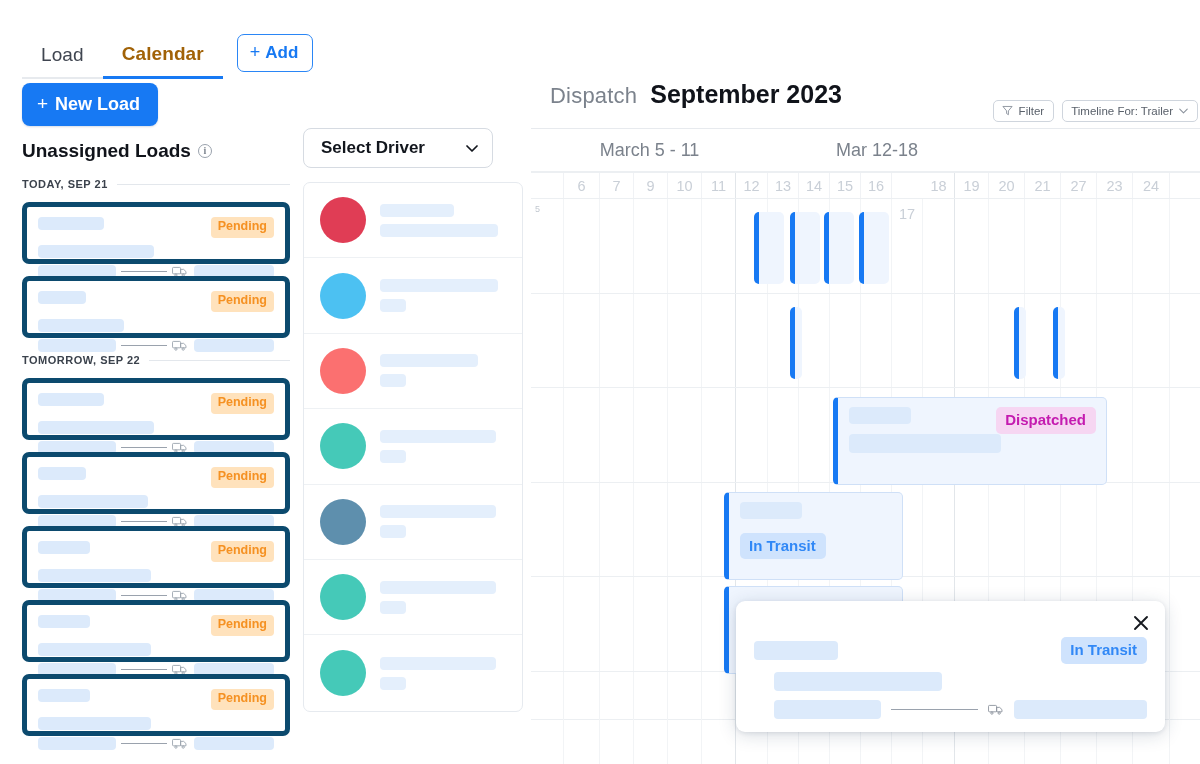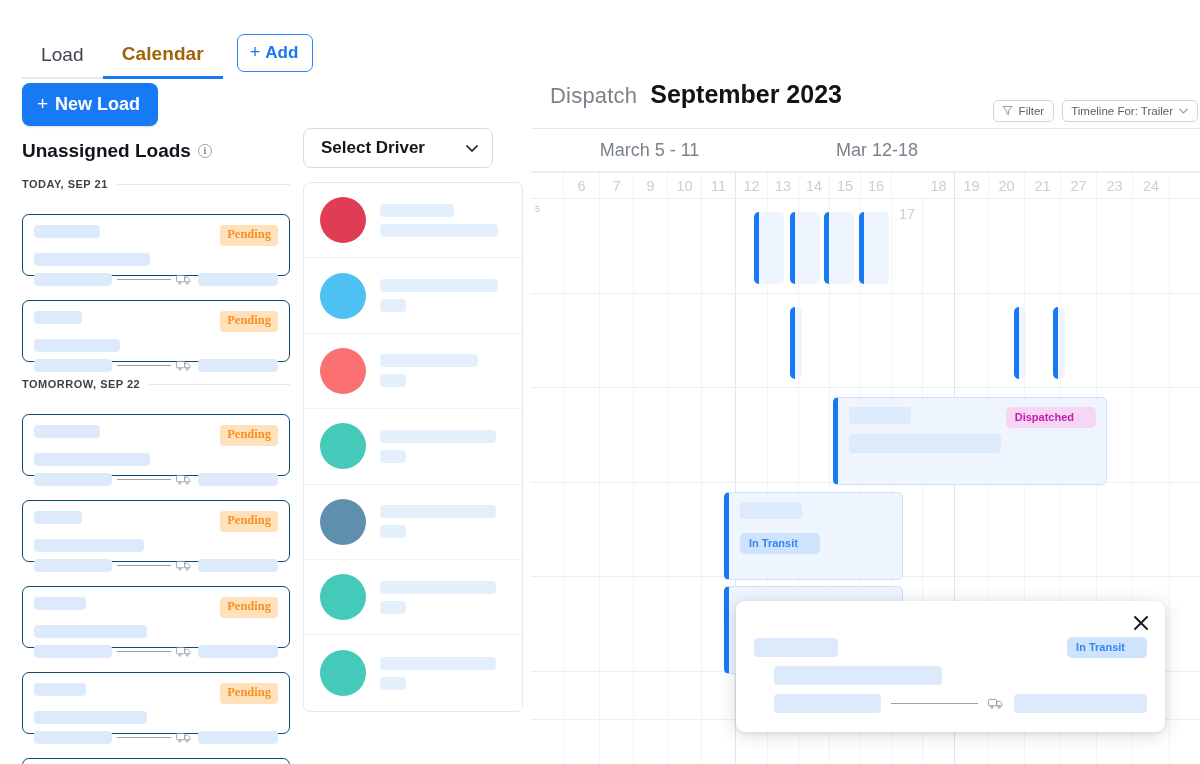--- a/index.html
+++ b/index.html
@@ -57,24 +57,23 @@
     justify-content: center; font-size: 10px; color: #7d858f;
     font-family: "Liberation Serif", serif; line-height: 1;
   }
   .daygroup { margin-top: 16px; }
   .daygroup-head {
     display: flex; align-items: center; gap: 9px;
     font-size: 11px; letter-spacing: .5px; color: #3b424c; font-weight: bold;
   }
   .daygroup-head .rule { flex: 1; height: 1px; background: #e3e7ec; }
   .load-card {
-    margin-top: 24px; border: 1px solid #0c4a6e; border-radius: 7px;
+    margin-top: 12px; border: 5px solid #0c4a6e; border-radius: 7px;
     background: #fff; padding: 10px 11px 11px 11px; position: relative;
     height: 62px;
-    font-family: Liberation Serif, serif;
   }
   .lc-row1 { display: flex; align-items: flex-start; justify-content: space-between; }
   .sk { background: #dceafb; border-radius: 4px; display: block; }
   .sk.lite { background: #e4effc; }
   .badge-pending {
     background: #ffe2bc; color: #f59122; font-size: 12.5px; font-weight: bold;
     border-radius: 4px; padding: 2px 7px 3px 7px; line-height: 1.25;
   }
   .lc-row3 { display: flex; align-items: center; gap: 0; margin-top: 7px; }
   .dashline { flex: 1; height: 1px; background: #9aa2ad; margin: 0 5px; }
@@ -143,22 +142,22 @@
   .gcell.sep { border-right: 1px solid #e2e6ea; }
 
   .bars { position: absolute; left: 0; top: 0; width: 100%; height: 100%; }
   .bar {
     position: absolute; background: #eff5fe; border-radius: 5px;
     border-left: 5px solid #1779f3; overflow: hidden;
   }
   .bar.outline { border: 1px solid #cfe0f7; border-left: 5px solid #1779f3; }
   .bar-inner { padding: 9px 12px 0 11px; position: relative; height: 100%; }
   .chip {
-    position: absolute; border-radius: 5px; font-size: 11px; font-weight: bold;
-    padding: 3px 22px 4px 9px; line-height: 1.3;
+    position: absolute; border-radius: 5px; font-size: 15px; font-weight: bold;
+    padding: 3px 10px 4px 9px; line-height: 1.3;
   }
   .chip.dispatched { background: #f6d6f2; color: #c41bb0; }
   .chip.transit { background: #cfe3fd; color: #3188f6; }
 
   
   .popup {
     position: absolute; left: 736px; top: 601px; width: 429px; height: 131px;
     background: #fff; border-radius: 9px;
     box-shadow: 0 3px 18px rgba(25,45,80,.17), 0 1px 4px rgba(25,45,80,.10);
     padding: 14px 18px;

